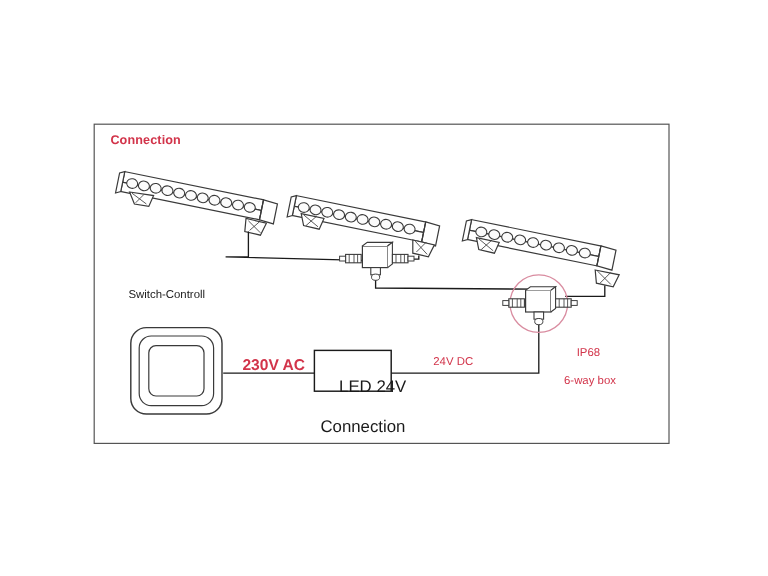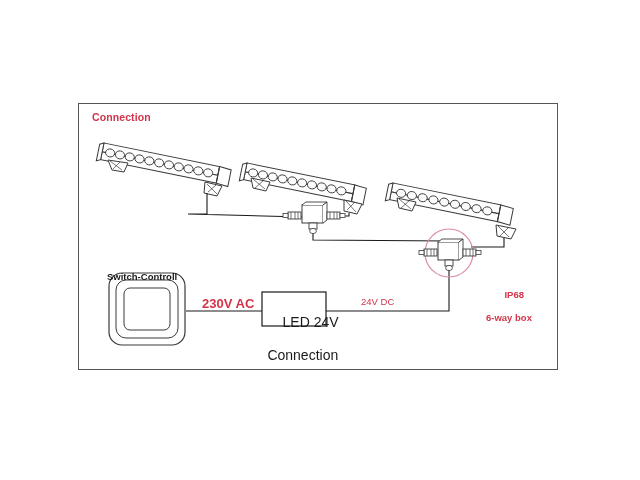--- a/index.html
+++ b/index.html
@@ -13,21 +13,20 @@
     font-family: "Liberation Sans", sans-serif;
     overflow: hidden;
     position: relative;
   }
   #stage {
     position: absolute;
     left: 0; top: 0;
     width: 640px;
     height: 480px;
     background: #ffffff;
-    text-align: center;
   }
   #diagram-frame {
     position: absolute;
     left: 78px;
     top: 103px;
     width: 480px;
     height: 267px;
     border: 1px solid #555555;
     background: #ffffff;
     box-sizing: border-box;
@@ -46,23 +45,23 @@
   #title-connection {
     left: 92px;
     top: 111px;
     font-size: 10.5px;
     font-weight: bold;
     color: #d2344a;
     letter-spacing: 0.1px;
   }
   #label-switch {
     left: 107px;
-    top: 271px;
+    top: 240px;
     font-size: 9.5px;
-    font-weight: bold;
+    font-weight: normal;
     color: #1a1a1a;
   }
   #label-230v {
     left: 202px;
     top: 296px;
     font-size: 13px;
     font-weight: bold;
     color: #d2344a;
   }
   #label-24v {
@@ -73,24 +72,24 @@
     color: #d2344a;
   }
   #label-psu {
     left: 267px;
     top: 297px;
     font-size: 14px;
     color: #1a1a1a;
   }
   #label-psu .l2 { display: block; }
   #label-ip68 {
-    left: 486px;
+    left: 470px;
     top: 278px;
     font-size: 9.5px;
-    font-weight: bold;
+    font-weight: normal;
     color: #d2344a;
   }
   #label-ip68 .l2 { display: block; }
 </style>
 </head>
 <body>
 
 <div id="stage">
 
   <div id="diagram-frame"></div>

